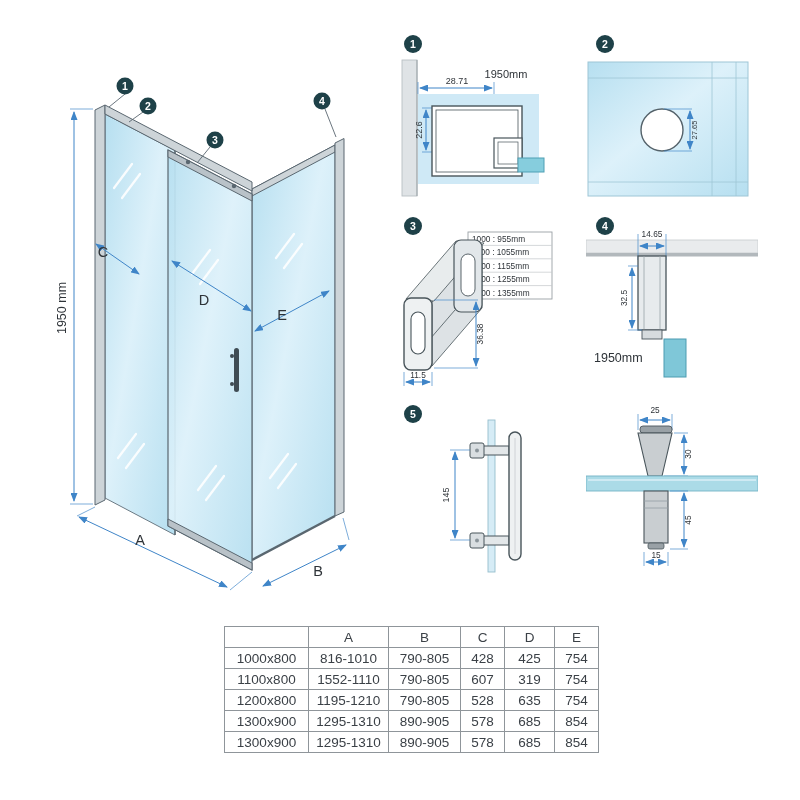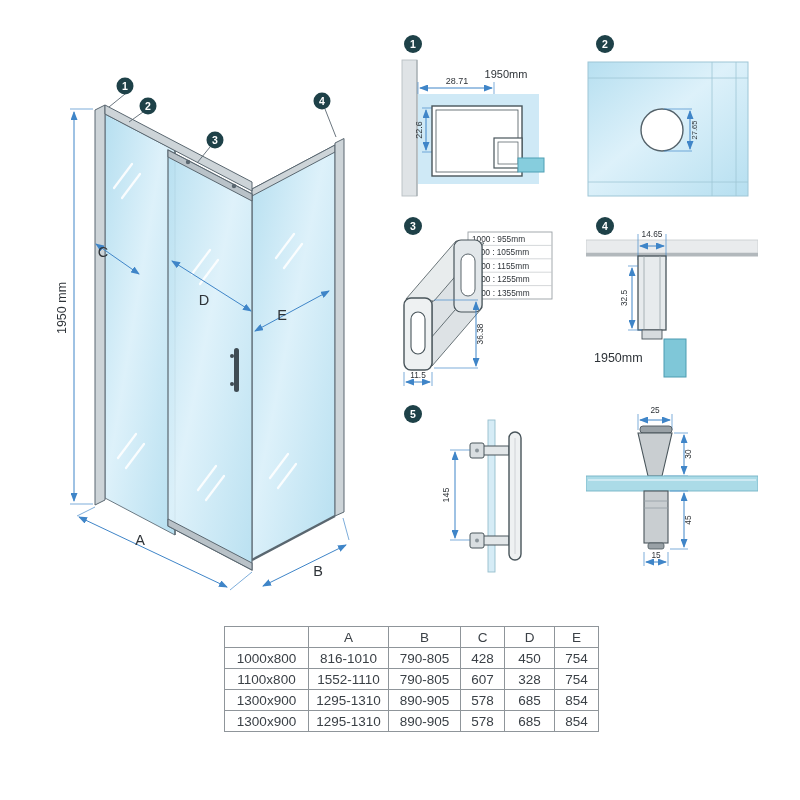--- a/index.html
+++ b/index.html
@@ -351,29 +351,37 @@
         <th>D</th>
         <th>E</th>
       </tr>
     </thead>
     <tbody>
       <tr>
         <td>1000x800</td>
         <td>816-1010</td>
         <td>790-805</td>
         <td>428</td>
-        <td>450</td>
+        <td>425</td>
         <td>754</td>
       </tr>
       <tr>
         <td>1100x800</td>
         <td>1552-1110</td>
         <td>790-805</td>
         <td>607</td>
-        <td>328</td>
+        <td>319</td>
+        <td>754</td>
+      </tr>
+      <tr>
+        <td>1200x800</td>
+        <td>1195-1210</td>
+        <td>790-805</td>
+        <td>528</td>
+        <td>635</td>
         <td>754</td>
       </tr>
       <tr>
         <td>1300x900</td>
         <td>1295-1310</td>
         <td>890-905</td>
         <td>578</td>
         <td>685</td>
         <td>854</td>
       </tr>

